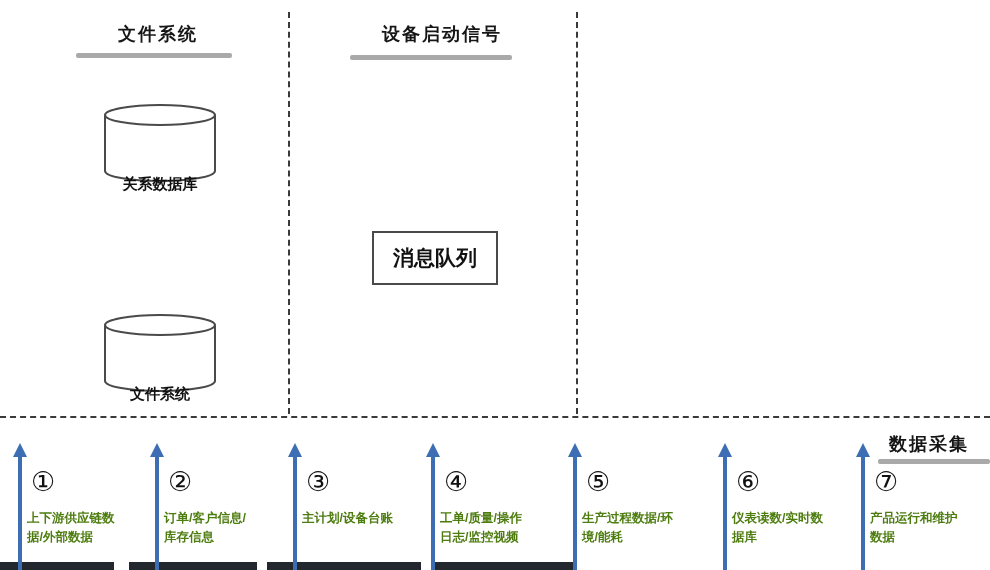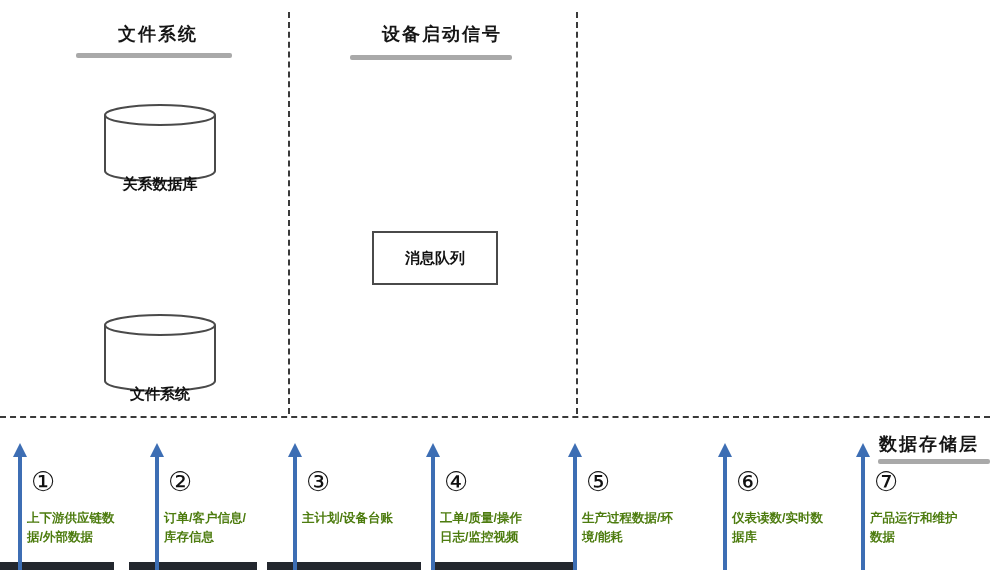--- a/index.html
+++ b/index.html
@@ -13,21 +13,21 @@
   .hdash { position:absolute; height:0; border-top:2px dashed #3a3a3a; }
 
   .cylinder { position:absolute; left:100px; width:120px; height:84px; }
   .cylinder svg { position:absolute; left:0; top:0; }
   .cyl-label { position:absolute; left:0; right:0; top:33px; text-align:center; font-size:15px; font-weight:bold; color:#111;margin-top:40px; }
 
   .queue-box {
     position:absolute; left:372px; top:231px; width:122px; height:50px;
     border:2px solid #4a4a4a; background:#fff;
     display:flex; align-items:center; justify-content:center;
-    font-size:15px; font-weight:bold; color:#111;
+    font-size:21px; font-weight:bold; color:#111;
   }
 
   .channel { position:absolute; top:443px; width:134px; height:127px; z-index:3; }
   .arrow-head {
     position:absolute; left:0; top:0; width:0; height:0;
     border-left:7px solid transparent; border-right:7px solid transparent;
     border-bottom:14px solid #3d6eb4;
   }
   .arrow-stem { position:absolute; left:5px; top:12px; width:4px; height:115px; background:#3d6eb4; }
   .chan-num { position:absolute; left:18px; top:26px; font-size:27px; line-height:1; color:#111; }
@@ -66,21 +66,21 @@
   <div class="cylinder" style="top:312px;">
     <svg width="120" height="84" viewBox="0 0 120 84">
       <path d="M5 13 v56 a55 10 0 0 0 110 0 v-56" fill="#ffffff" stroke="#4a4a4a" stroke-width="2"></path>
       <ellipse cx="60" cy="13" rx="55" ry="10" fill="#ffffff" stroke="#4a4a4a" stroke-width="2"></ellipse>
     </svg>
     <div class="cyl-label">文件系统</div>
   </div>
 
   <div class="queue-box">消息队列</div>
 
-  <div class="layer-title" style="left:868px; top:432px; width:122px;">数据存储层</div>
+  <div class="layer-title" style="left:868px; top:432px; width:122px;">数据采集</div>
   <div class="underline" style="left:878px; top:459px; width:112px;"></div>
 
   <div class="bbar" style="left:0; width:114px;"></div>
   <div class="bbar" style="left:129px; width:128px;"></div>
   <div class="bbar" style="left:267px; width:154px;"></div>
   <div class="bbar" style="left:431px; width:146px;"></div>
 
   <div class="channel" style="left:13px;">
     <div>
       <div class="arrow-head"></div>

